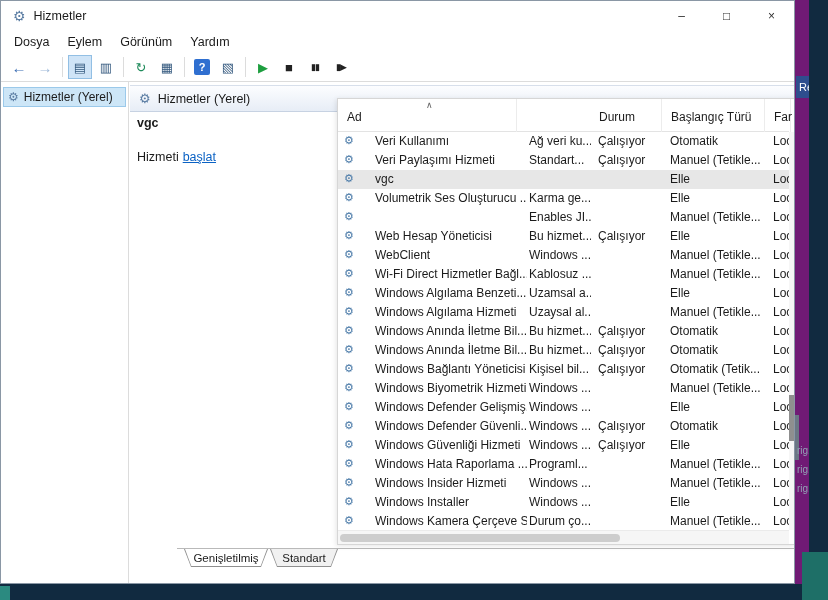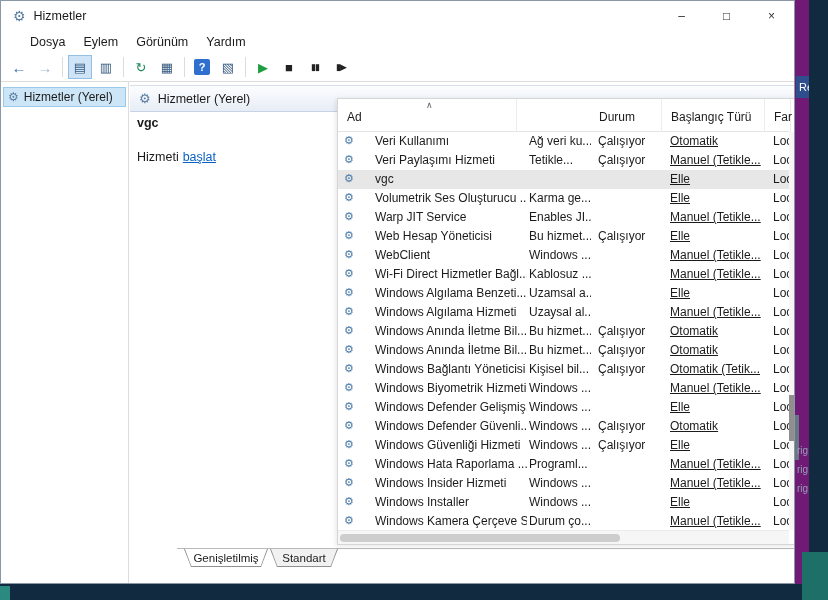--- a/index.html
+++ b/index.html
@@ -17,21 +17,21 @@
 
   
   .window { position:absolute; left:0; top:0; width:795px; height:584px; background:#fff; border:1px solid #8a97a5; overflow:hidden; }
 
   .titlebar { position:absolute; left:0; top:0; right:0; height:30px; background:#fff; display:flex; align-items:center; }
   .title-icon { margin-left:12px; font-size:14px; color:#5b7da3; }
   .title-text { margin-left:8px; font-size:12.5px; }
   .win-controls { position:absolute; right:0; top:0; height:30px; display:flex; }
   .win-btn { width:45px; height:30px; display:flex; align-items:center; justify-content:center; font-size:12px; color:#333; }
 
-  .menubar { position:absolute; left:16px; top:30px; right:0; height:22px; display:flex; align-items:center; padding-left:4px; font-size:12.5px; background:#fff; }
+  .menubar { position:absolute; left:0; top:30px; right:0; height:22px; display:flex; align-items:center; padding-left:4px; font-size:12.5px; background:#fff; }
   .menu-item { padding:2px 9px; }
 
   .toolbar { position:absolute; left:0; top:52px; right:0; height:29px; border-bottom:1px solid #dcdcdc; display:flex; align-items:center; padding-left:5px; background:#fff; }
   .tool-btn { width:24px; height:24px; display:flex; align-items:center; justify-content:center; margin:0 1px; border:1px solid transparent; }
   .tool-btn.selected { background:#cfe4f7; border-color:#92bfe4; }
   .tool-sep { width:1px; height:20px; background:#dcdcdc; margin:0 4px; }
   .tool-glyph { font-size:13px; line-height:1; }
   [data-name="pause-service-icon"] .tool-glyph { font-size:9px; letter-spacing:-1px; }
   [data-name="restart-service-icon"] .tool-glyph { font-size:9px; letter-spacing:-1px; }
   [data-name="forward-icon"] .tool-glyph, [data-name="back-icon"] .tool-glyph { font-size:15px; font-weight:bold; }
@@ -54,21 +54,21 @@
   .col-label { position:absolute; left:9px; bottom:8px; white-space:nowrap; overflow:hidden; }
   .sort { position:absolute; left:88px; top:1px; font-size:9px; color:#666; }
   .rows { position:absolute; left:0; top:33px; right:6px; bottom:14px; overflow:hidden; }
   .row { position:relative; height:19px; font-size:12px; }
   .row.selected { background:#e7e7e7; }
   .row .gear { position:absolute; left:6px; top:2px; font-size:11px; color:#4a7aa8; }
   .cell { position:absolute; top:2px; white-space:nowrap; overflow:hidden; }
   .c-name    { left:37px;  width:152px; }
   .c-desc    { left:191px; width:62px; }
   .c-status  { left:260px; width:62px; }
-  .c-startup { left:332px; width:96px;text-decoration:underline; }
+  .c-startup { left:332px; width:96px; }
   .c-logon   { left:435px; width:20px; }
 
   .hscroll { position:absolute; left:0; bottom:0; right:6px; height:14px; background:#f6f6f6; border-top:1px solid #ebebeb; }
   .hthumb { position:absolute; left:2px; top:3px; width:62%; height:8px; background:#cdcdcd; border-radius:4px; }
   .vscroll { position:absolute; right:0; top:33px; bottom:14px; width:6px; background:#f6f6f6; }
   .vthumb { position:absolute; left:0; top:66%; width:6px; height:46px; background:#8f8f8f; }
 
   .tabs-bar { position:absolute; left:129px; right:0; top:547px; height:21px; border-top:1px solid #b9b9b9; background:#fff;margin-left:47px; }
   .tab { position:absolute; top:0; height:18px; background:#8f8f8f; clip-path:polygon(0 0,100% 0,calc(100% - 7px) 100%,7px 100%); }
   .tab-inner { position:absolute; left:1px; right:1px; top:0; bottom:1px; clip-path:polygon(0 0,100% 0,calc(100% - 6.3px) 100%,6.3px 100%); background:#f1f1f1; display:flex; align-items:center; justify-content:center; font-size:11.5px; }
@@ -189,21 +189,21 @@
           <span class="gear" data-name="service-gear-icon">⚙</span>
           <span class="cell c-name" data-name="cell-name">Veri Kullanımı</span>
           <span class="cell c-desc" data-name="cell-desc">Ağ veri ku...</span>
           <span class="cell c-status" data-name="cell-status">Çalışıyor</span>
           <span class="cell c-startup" data-name="cell-startup">Otomatik</span>
           <span class="cell c-logon" data-name="cell-logon">Loc...</span>
         </div>
         <div class="row" data-name="service-row">
           <span class="gear" data-name="service-gear-icon">⚙</span>
           <span class="cell c-name" data-name="cell-name">Veri Paylaşımı Hizmeti</span>
-          <span class="cell c-desc" data-name="cell-desc">Tetikle...</span>
+          <span class="cell c-desc" data-name="cell-desc">Standart...</span>
           <span class="cell c-status" data-name="cell-status">Çalışıyor</span>
           <span class="cell c-startup" data-name="cell-startup">Manuel (Tetikle...</span>
           <span class="cell c-logon" data-name="cell-logon">Loc...</span>
         </div>
         <div class="row selected" data-name="service-row">
           <span class="gear" data-name="service-gear-icon">⚙</span>
           <span class="cell c-name" data-name="cell-name">vgc</span>
           <span class="cell c-desc" data-name="cell-desc"></span>
           <span class="cell c-status" data-name="cell-status"></span>
           <span class="cell c-startup" data-name="cell-startup">Elle</span>
@@ -212,21 +212,20 @@
         <div class="row" data-name="service-row">
           <span class="gear" data-name="service-gear-icon">⚙</span>
           <span class="cell c-name" data-name="cell-name">Volumetrik Ses Oluşturucu ...</span>
           <span class="cell c-desc" data-name="cell-desc">Karma ge...</span>
           <span class="cell c-status" data-name="cell-status"></span>
           <span class="cell c-startup" data-name="cell-startup">Elle</span>
           <span class="cell c-logon" data-name="cell-logon">Loc...</span>
         </div>
         <div class="row" data-name="service-row">
           <span class="gear" data-name="service-gear-icon">⚙</span>
-          <span class="cell c-name" data-name="cell-name">Warp JIT Service</span>
           <span class="cell c-desc" data-name="cell-desc">Enables JI...</span>
           <span class="cell c-status" data-name="cell-status"></span>
           <span class="cell c-startup" data-name="cell-startup">Manuel (Tetikle...</span>
           <span class="cell c-logon" data-name="cell-logon">Loc...</span>
         </div>
         <div class="row" data-name="service-row">
           <span class="gear" data-name="service-gear-icon">⚙</span>
           <span class="cell c-name" data-name="cell-name">Web Hesap Yöneticisi</span>
           <span class="cell c-desc" data-name="cell-desc">Bu hizmet...</span>
           <span class="cell c-status" data-name="cell-status">Çalışıyor</span>

